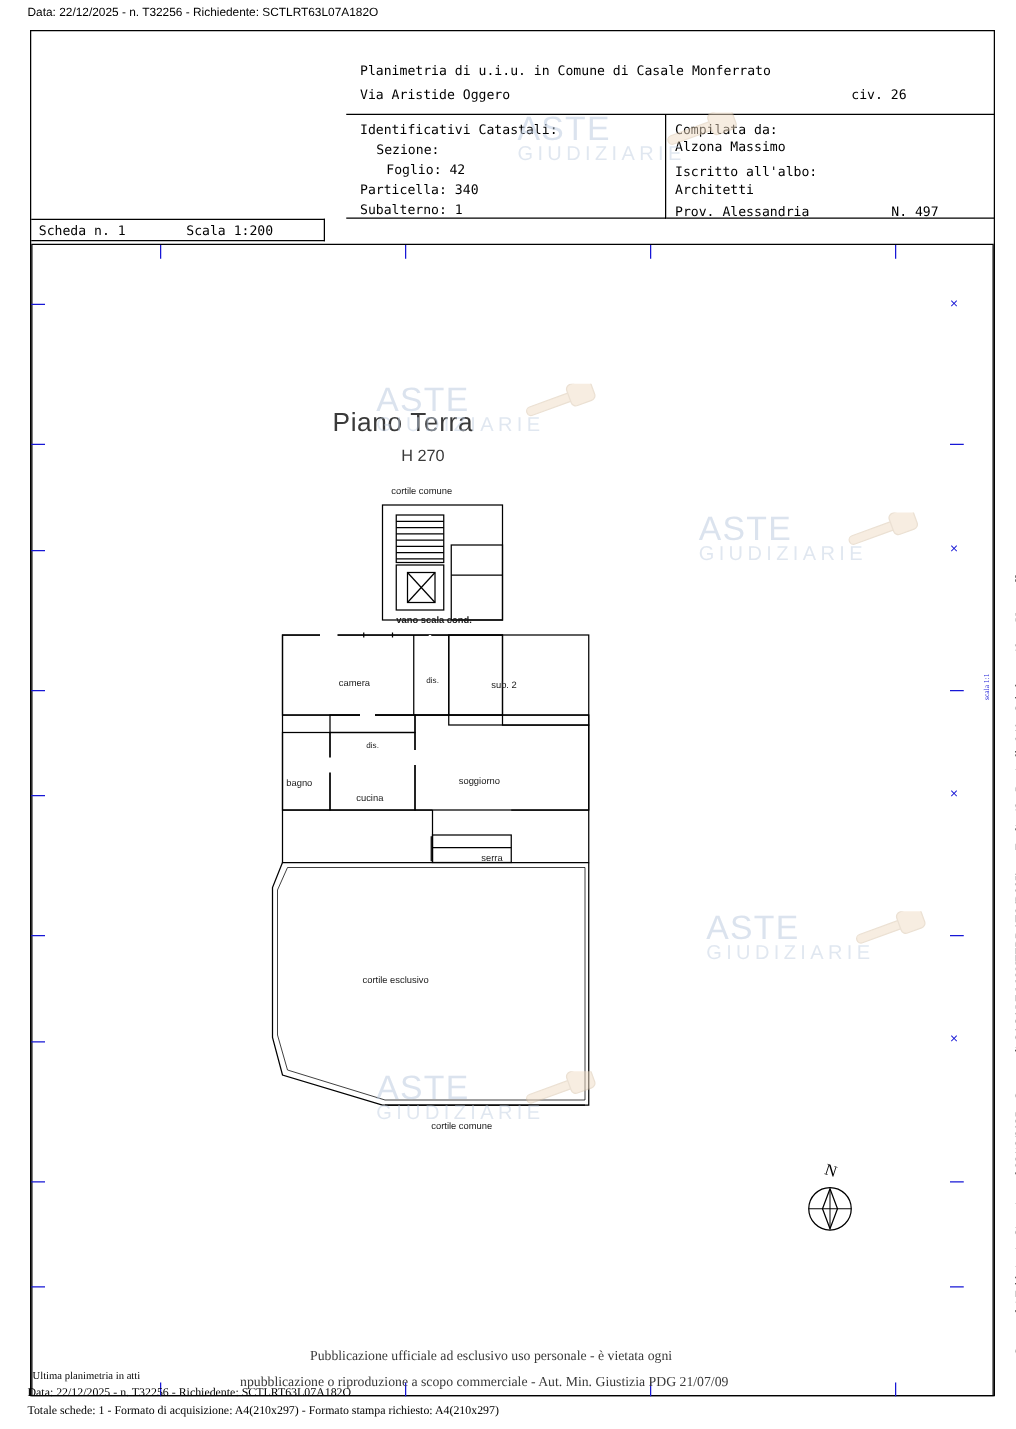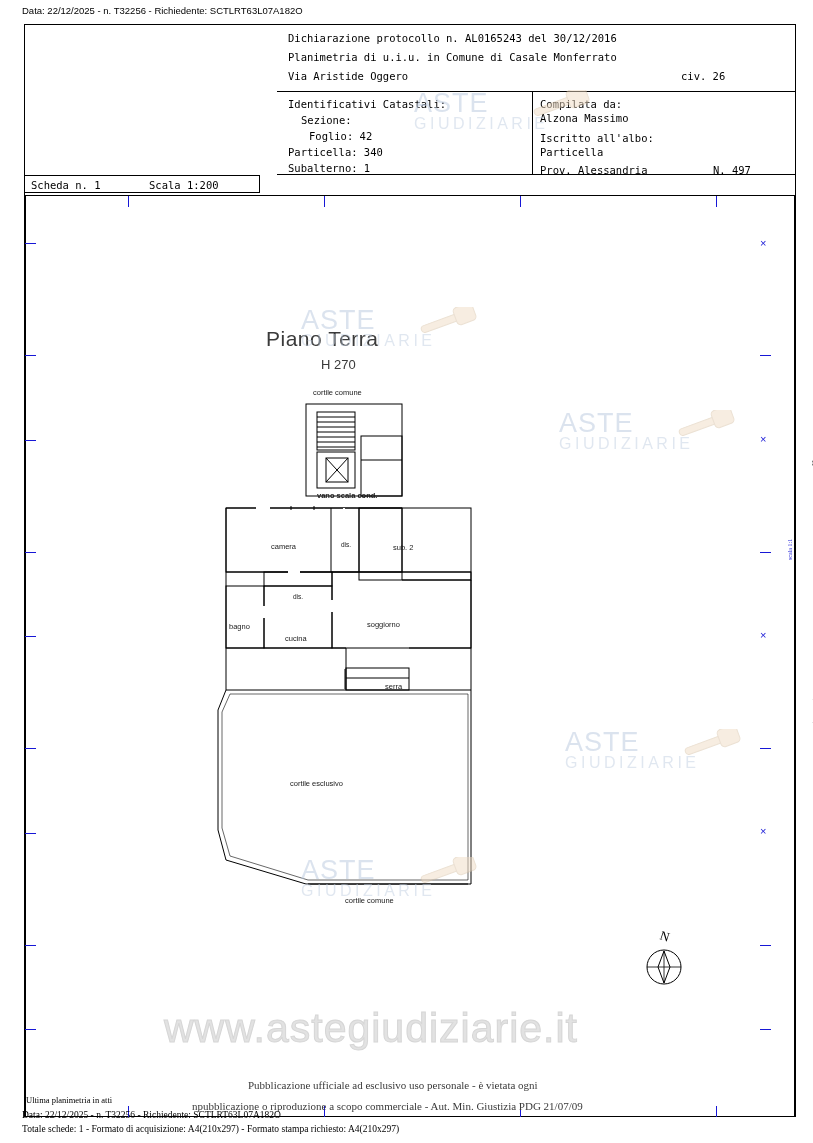--- a/index.html
+++ b/index.html
@@ -253,39 +253,38 @@
 <body>
 
 <div class="page">
 
   <div class="top-meta">Data: 22/12/2025 - n. T32256 - Richiedente: SCTLRT63L07A182O</div>
 
   <div class="outer-frame"></div>
 
 
   <div class="hdr-right-top">
-    <div class="r r1">Dichiarazione protocollo n. AL0165243 del  30/12/2016</div>
     <div class="r r2">Planimetria di u.i.u. in Comune di Casale Monferrato</div>
     <div class="r r3">Via Aristide Oggero</div>
     <div class="civ">civ. 26</div>
   </div>
 
   <div class="hdr-ident">
     <div class="r i1">Identificativi Catastali:</div>
     <div class="r i2">Sezione:</div>
     <div class="r i3">Foglio: 42</div>
     <div class="r i4">Particella: 340</div>
     <div class="r i5">Subalterno: 1</div>
   </div>
 
   <div class="hdr-compiled">
     <div class="r c1">Compilata da:</div>
     <div class="r c2">Alzona Massimo</div>
     <div class="r c3">Iscritto all'albo:</div>
-    <div class="r c4">Particella</div>
+    <div class="r c4">Architetti</div>
     <div class="r c5">Prov. Alessandria</div>
     <div class="cn">N. 497</div>
   </div>
 
   <div class="scheda-box">
     <div class="s1">Scheda n. 1</div>
     <div class="s2">Scala 1:200</div>
   </div>
 
   <div class="plan-inner-line"></div>
@@ -454,21 +453,20 @@
     <div class="aste">ASTE</div>
     <div class="giud">GIUDIZIARIE</div>
     <svg class="gavel" width="62" height="28">
       <g transform="rotate(-20 30 14)">
         <rect x="2" y="10" width="40" height="7" rx="3.5" fill="#f0dcc4" stroke="#d8c3a8" stroke-width="1"></rect>
         <rect x="38" y="4" width="20" height="18" rx="4" fill="#f0dcc4" stroke="#d8c3a8" stroke-width="1"></rect>
       </g>
     </svg>
   </div>
 
-  <div class="wm-big">www.astegiudiziarie.it</div>
 
   <svg class="compass" viewBox="0 0 60 70">
     <text x="26" y="14" font-family="Liberation Serif, serif" font-size="13" fill="#000" transform="rotate(18 26 14)">N</text>
     <circle cx="31" cy="42" r="17" fill="none" stroke="#000" stroke-width="1"></circle>
     <path d="M31 26 L37 42 L31 58 L25 42 Z" fill="none" stroke="#000" stroke-width="1"></path>
     <line x1="31" y1="26" x2="31" y2="58" stroke="#000" stroke-width="0.8"></line>
     <line x1="14" y1="42" x2="48" y2="42" stroke="#000" stroke-width="0.8"></line>
   </svg>
 
   <div class="vert-text vert-1">Catasto dei Fabbricati - Situazione al 22/12/2025 - Comune di CASALE MONFERRATO(B885) - &lt; Foglio 42 - Particella  340 - Subalterno 48 &gt; - Utu graffata</div>

